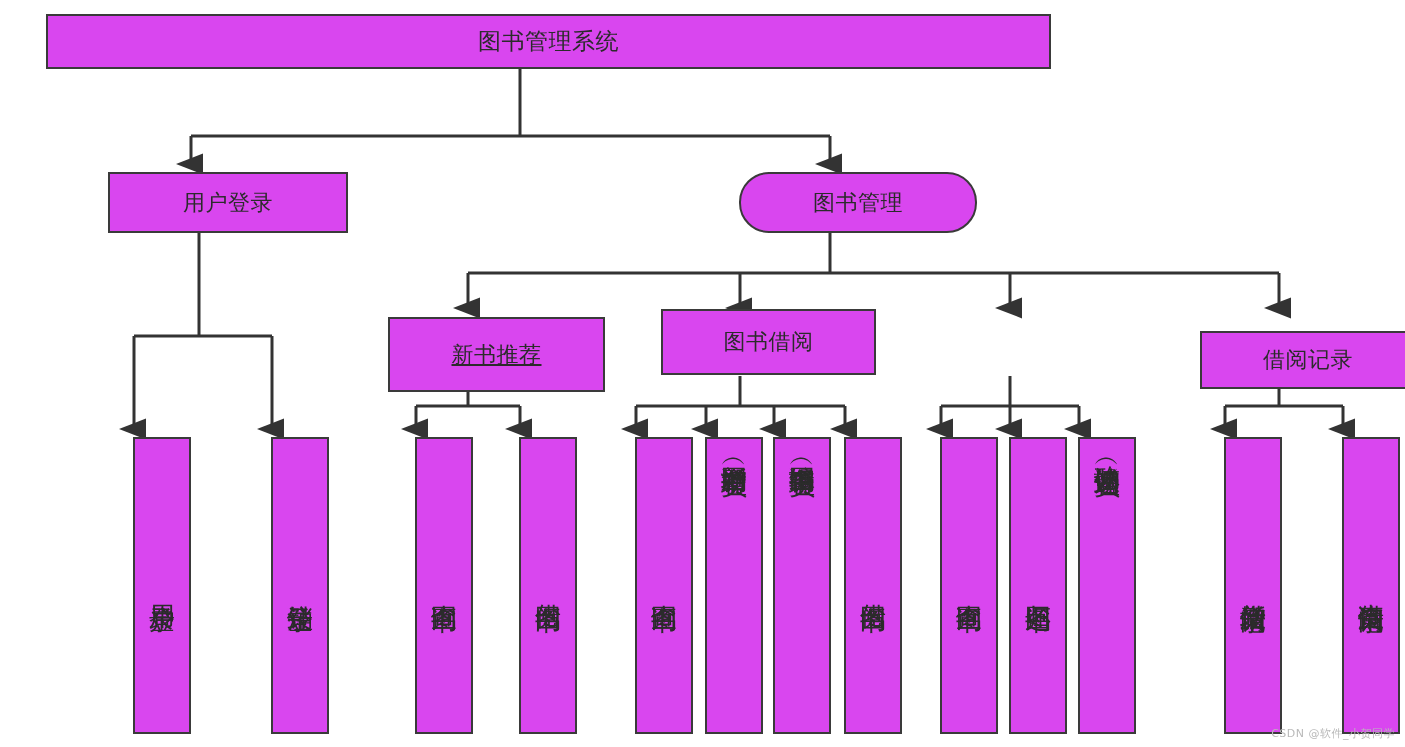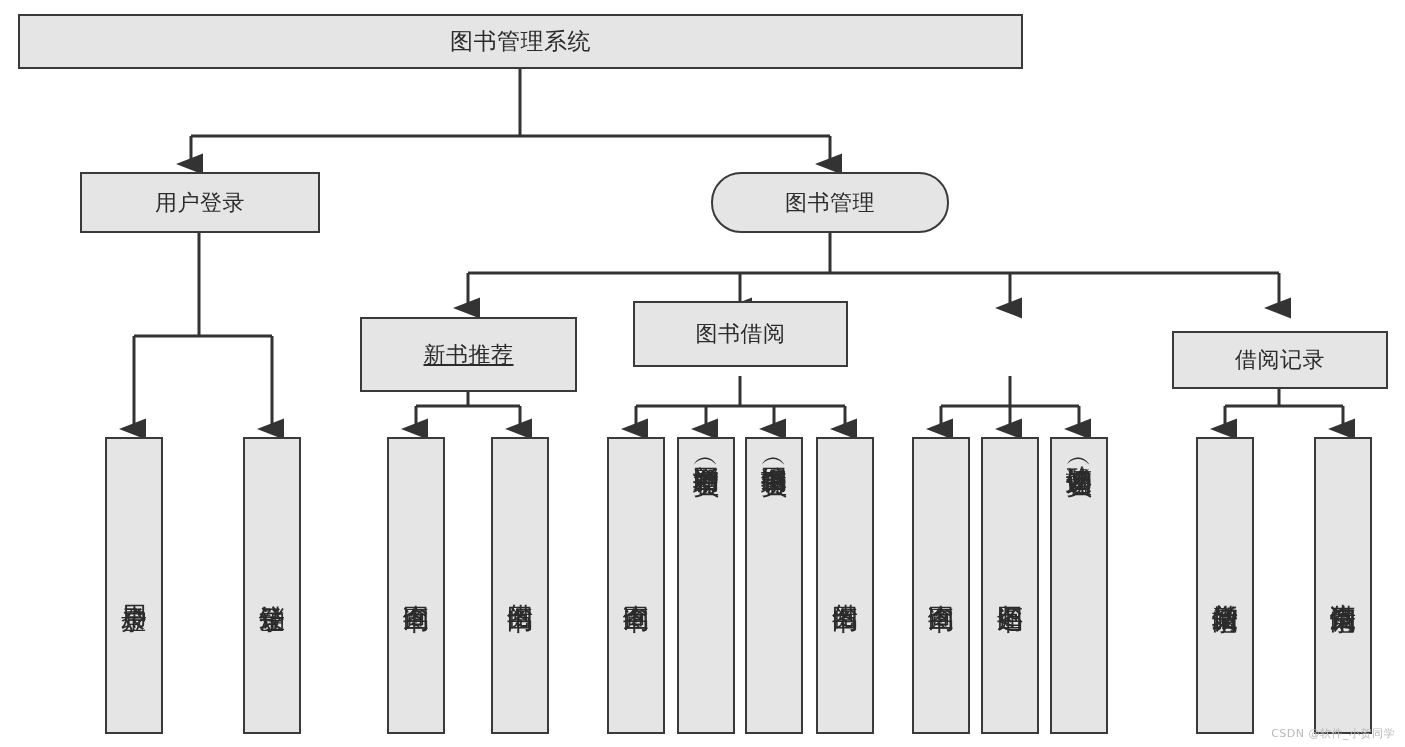--- a/index.html
+++ b/index.html
@@ -22,26 +22,27 @@
     position: absolute;
     left: 0;
     top: 0;
     width: 1405px;
     height: 747px;
     pointer-events: none;
   }
   .node {
     position: absolute;
     box-sizing: border-box;
-    background: #e5e5e5;
+    background: #d946ef;
     border: 2px solid #3a3a3a;
     display: flex;
     align-items: center;
     justify-content: center;
     color: #2b2b2b;
+    margin-left: 28px;
   }
   .node-label {
     display: block;
     text-align: center;
     line-height: 1.18;
     letter-spacing: 0.5px;
   }
   
   .node.horiz .node-label {
     font-size: 22px;
@@ -143,21 +144,21 @@
   </div>
 
   <div class="node horiz" style="left:711px; top:172px; width:238px; height:61px;border-radius:30px;">
     <span class="node-label">图书管理</span>
   </div>
 
   <div class="node horiz" style="left:360px; top:317px; width:217px; height:75px;text-decoration:underline;">
     <span class="node-label">新书推荐</span>
   </div>
 
-  <div class="node horiz" style="left:633px; top:301px; width:215px; height:66px;">
+  <div class="node horiz" style="left:633px; top:309px; width:215px; height:66px;">
     <span class="node-label">图书借阅</span>
   </div>
 
 
   <div class="node horiz" style="left:1172px; top:331px; width:216px; height:58px;">
     <span class="node-label">借阅记录</span>
   </div>
 
   <div class="node vert centered" style="left:105px; top:437px; width:58px; height:297px;">
     <span class="node-label">用户登录</span>

